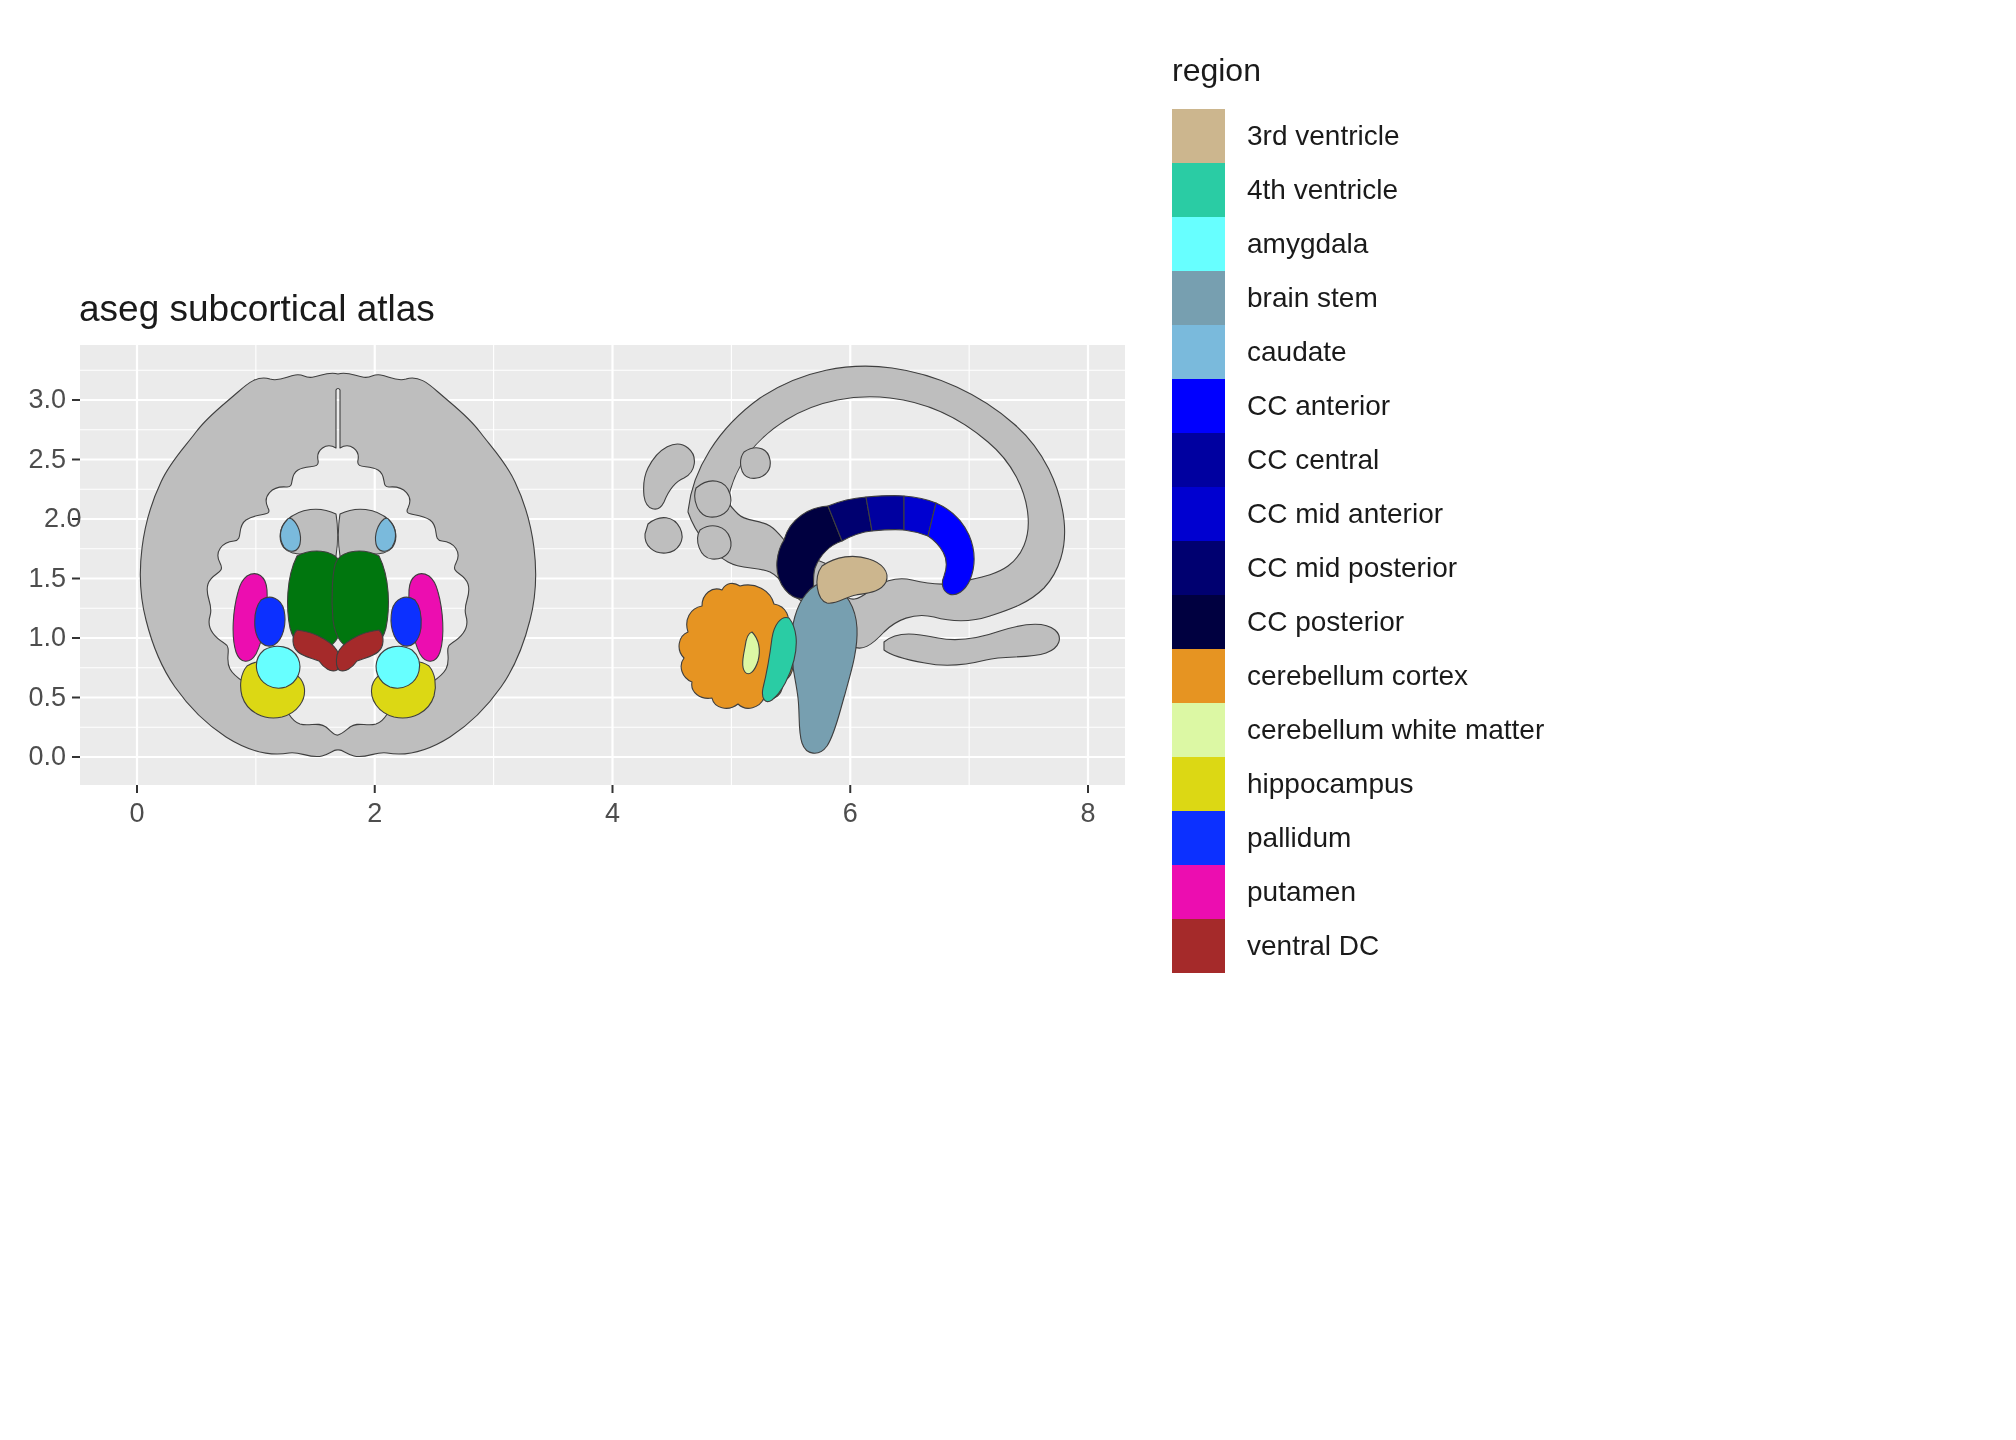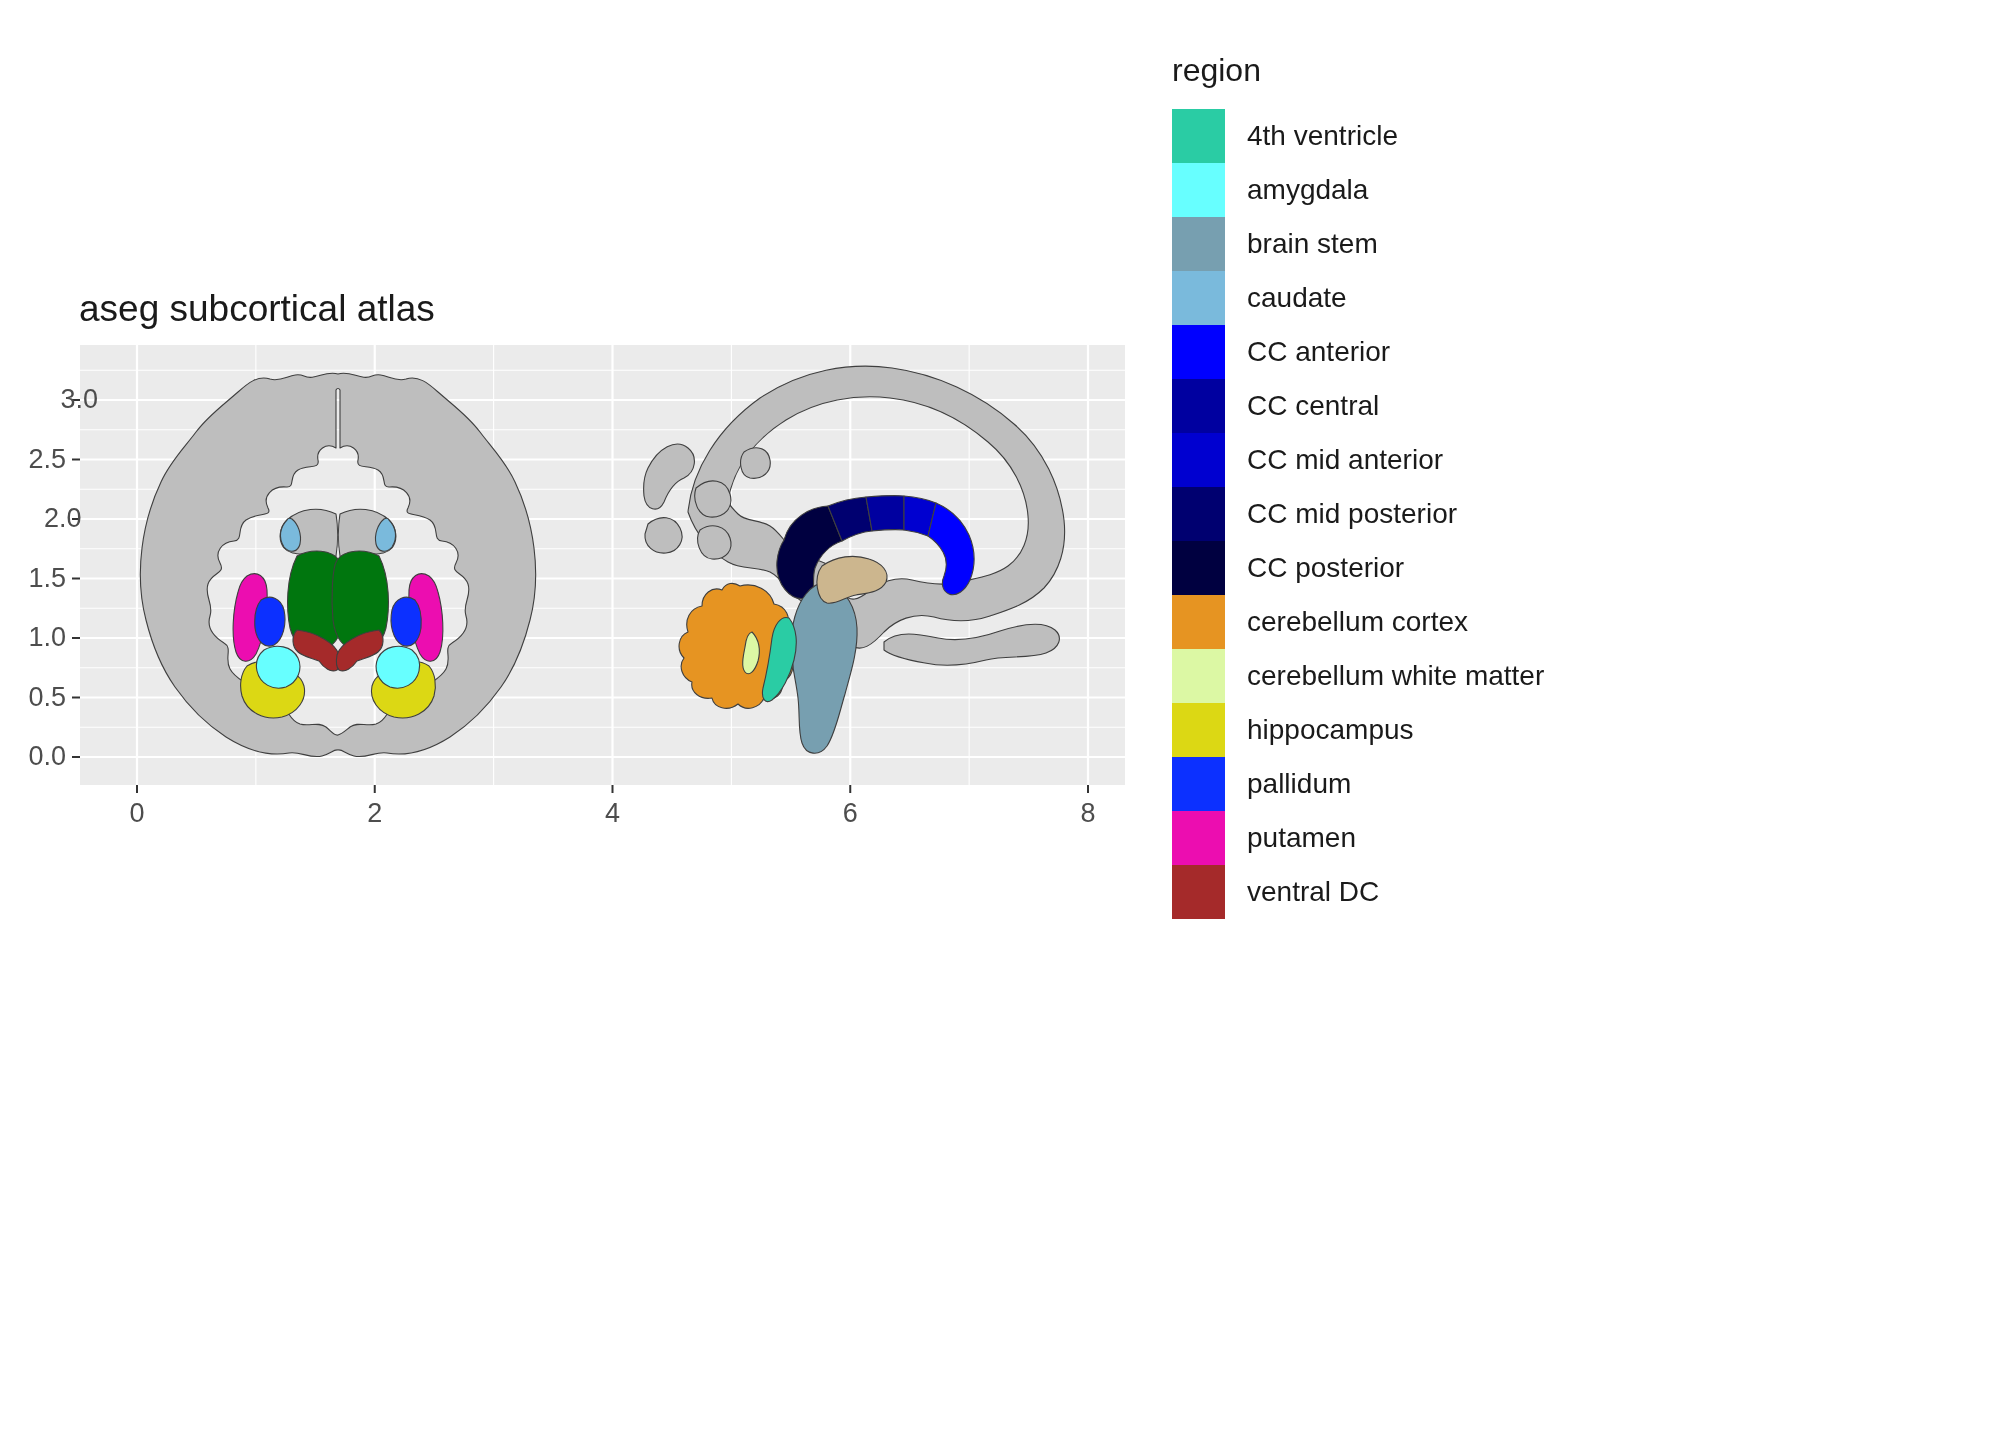--- a/index.html
+++ b/index.html
@@ -137,40 +137,44 @@
       <path d="M 936,503 C 950,509 962,520 969,535 C 975,549 976,565 970,580 C 965,591 956,597 949,594 C 942,591 941,583 944,576 C 947,568 947,559 943,552 C 939,545 934,540 928,536 Z" fill="#0000FF"></path>
       <path d="M 830,584 C 846,590 856,608 857,628 C 858,650 851,672 845,694 C 839,714 835,734 827,746 C 819,757 806,755 802,743 C 798,731 800,715 798,698 C 796,680 791,664 791,646 C 791,626 796,606 806,594 C 814,584 822,581 830,584 Z" fill="#779FB0"></path>
       <path d="M 822,566 C 836,556 854,554 869,559 C 882,563 890,572 886,582 C 881,592 868,593 856,595 C 845,597 836,605 827,603 C 817,600 813,578 822,566 Z" fill="#CCB68E"></path>
       <path d="M 740,586 C 755,582 770,590 774,604 C 786,606 792,618 786,628 C 796,634 798,648 790,656 C 796,666 792,678 782,682 C 784,694 774,702 764,698 C 760,708 746,712 738,704 C 728,712 714,708 712,698 C 700,700 690,692 692,682 C 682,678 678,666 684,658 C 676,650 678,636 688,632 C 684,620 690,608 702,606 C 702,594 712,586 722,590 C 726,582 734,582 740,586 Z" fill="#E69422"></path>
       <path d="M 752,632 C 759,639 761,650 758,661 C 755,671 749,677 745,672 C 741,667 743,657 745,647 C 746,639 748,633 752,632 Z" fill="#DCF8A4"></path>
       <path d="M 789,618 C 797,628 798,644 794,660 C 790,676 782,692 772,700 C 765,705 761,698 763,688 C 767,672 770,654 772,638 C 774,625 781,615 789,618 Z" fill="#2ACCA4"></path>
     </g>
   </svg>
 
   <div id="y-axis">
-      <div class="y-tick-label" style="top: 384px; margin-left: 32px;">3.0</div>
+      <div class="y-tick-label" style="top: 384px;">3.0</div>
       <div class="y-tick-label" style="top: 443.5px;">2.5</div>
       <div class="y-tick-label" style="top: 503px; padding-left: 44px;">2.0</div>
       <div class="y-tick-label" style="top: 562.5px;">1.5</div>
       <div class="y-tick-label" style="top: 622px;">1.0</div>
       <div class="y-tick-label" style="top: 681.5px;">0.5</div>
       <div class="y-tick-label" style="top: 741px;">0.0</div>
     </div>
   <div id="x-axis">
       <div class="x-tick-label" style="left: 107px;">0</div>
       <div class="x-tick-label" style="left: 344.75px;">2</div>
       <div class="x-tick-label" style="left: 582.5px;">4</div>
       <div class="x-tick-label" style="left: 820.25px;">6</div>
       <div class="x-tick-label" style="left: 1058px;">8</div>
     </div>
 
   <div class="legend">
     <div class="legend-title">region</div>
     <div id="legend-items">
         <div class="legend-row">
+          <div class="legend-swatch" style="background: rgb(204, 182, 142);"></div>
+          <div class="legend-label">3rd ventricle</div>
+        </div>
+        <div class="legend-row">
           <div class="legend-swatch" style="background: rgb(42, 204, 164);"></div>
           <div class="legend-label">4th ventricle</div>
         </div>
         <div class="legend-row">
           <div class="legend-swatch" style="background: rgb(103, 255, 255);"></div>
           <div class="legend-label">amygdala</div>
         </div>
         <div class="legend-row">
           <div class="legend-swatch" style="background: rgb(119, 159, 176);"></div>
           <div class="legend-label">brain stem</div>

